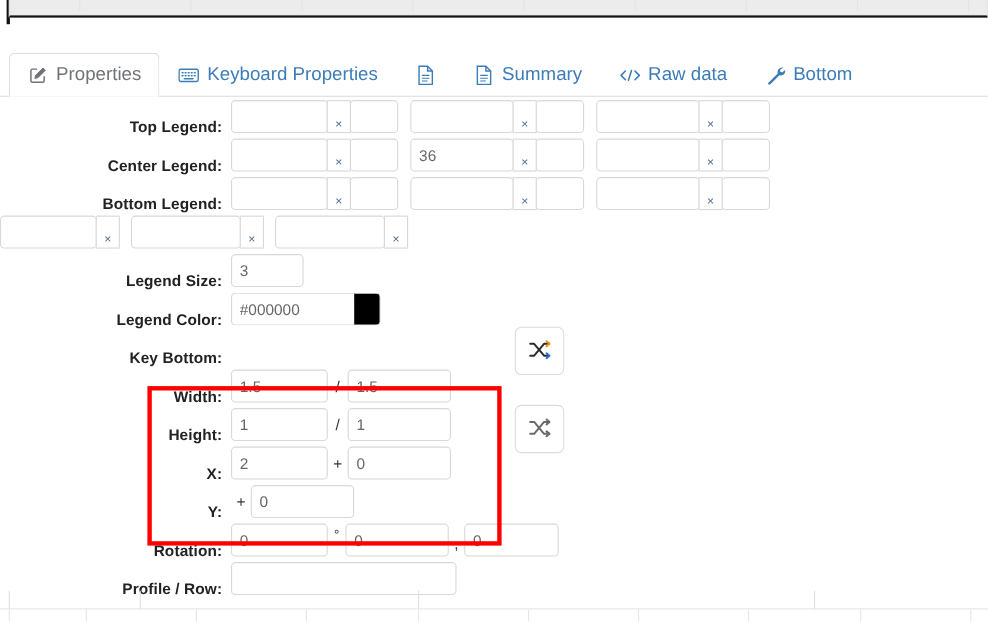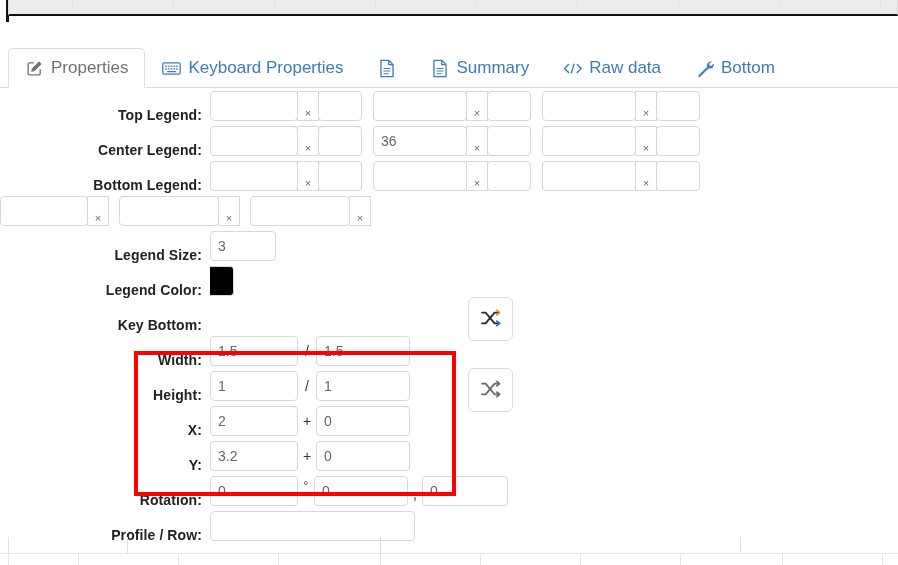--- a/index.html
+++ b/index.html
@@ -470,20 +470,21 @@
     <div class="lbl">Legend Size:</div>
     <div class="fields">
       <input class="inp w-num" value="3" style="">
     </div>
   </div>
 
   <div class="row">
     <div class="lbl">Legend Color:</div>
     <div class="fields">
       <div class="colorwrap">
+        <input class="inp w-color" value="#000000" style="">
         <div class="swatch" id="swatch-legend" style="background: rgb(0, 0, 0);"></div>
       </div>
     </div>
   </div>
 
   <div class="row">
     <div class="lbl">Key Bottom:</div>
   </div>
 
   <div class="row">
@@ -509,21 +510,20 @@
     <div class="fields">
       <input class="inp w-rot" value="2" style="">
       <div class="op">+</div>
       <input class="inp w-rot2" value="0" style="">
     </div>
   </div>
 
   <div class="row">
     <div class="lbl">Y:</div>
     <div class="fields">
-      <input class="inp w-rot" value="3.2" style="">
       <div class="op">+</div>
       <input class="inp w-rot2" value="0" style="">
     </div>
   </div>
 
   <div class="row">
     <div class="lbl">Rotation:</div>
     <div class="fields">
       <input class="inp w-rot" value="0" style="">
       <div class="op-deg">°</div>

